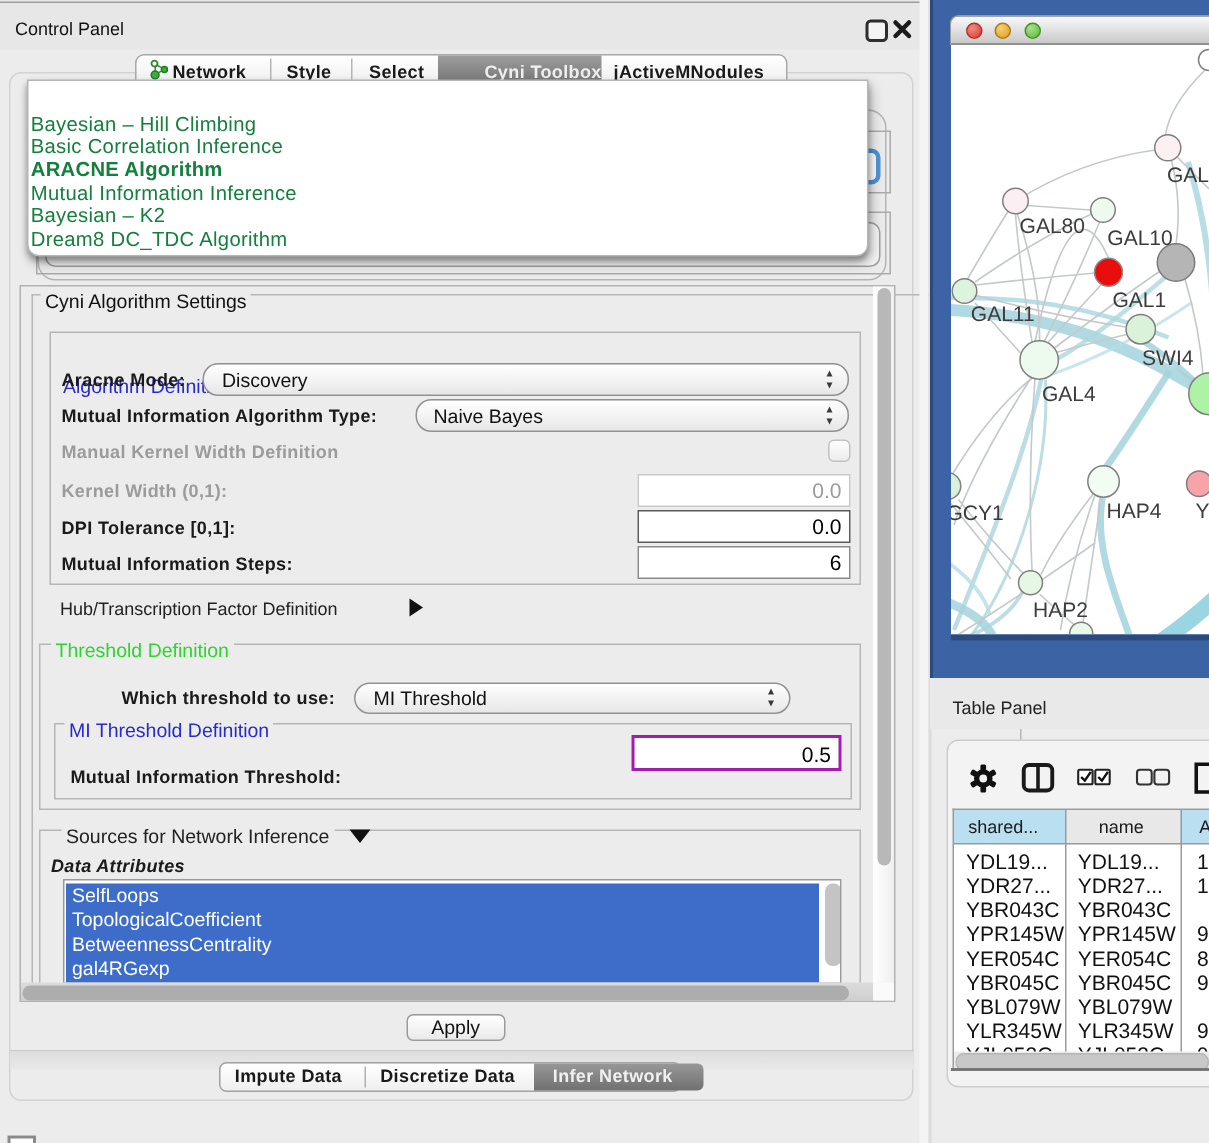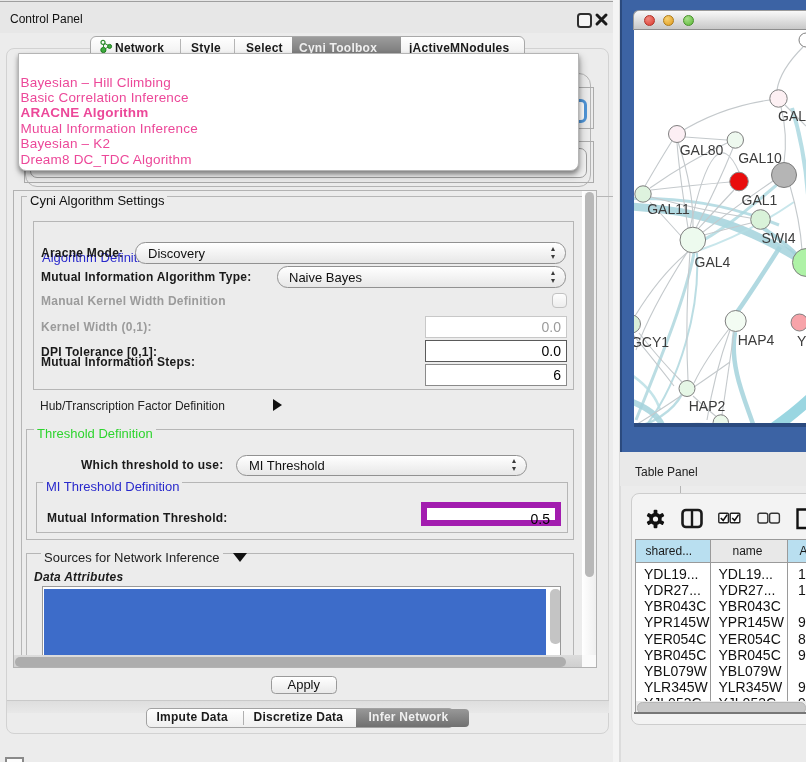--- a/index.html
+++ b/index.html
@@ -36,21 +36,21 @@
   <div class="ab" style="left:143px;top:2px;width:1px;height:16px;background:#b5b5b5;"></div>
   <svg class="ab" style="left:9px;top:2px;" width="13" height="15">
       <circle cx="3" cy="3.4" r="2" fill="#fff" stroke="#2c8a2c" stroke-width="1.2"></circle>
       <circle cx="3.4" cy="11" r="2.6" fill="#3fae3f" stroke="#1d7a1d" stroke-width="1"></circle>
       <circle cx="9.6" cy="7.4" r="2" fill="#3fae3f" stroke="#1d7a1d" stroke-width="1"></circle>
       <path d="M3.6 5.4 L3.4 8.4 M5 9.8 L8 8.2 M4.6 4.4 L8 6.2" stroke="#2c8a2c" stroke-width="1"></path>
     </svg>
   <div class="lbl bold" style="left:24px;top:4px;">Network</div>
   <div class="lbl bold" style="left:100px;top:4px;">Style</div>
   <div class="lbl bold" style="left:155px;top:4px;">Select</div>
-  <div class="lbl bold" style="left:208px;top:4px;color:#efefef;">Cyni Toolbox</div>
+  <div class="lbl bold" style="left:232px;top:4px;color:#efefef;">Cyni Toolbox</div>
   <div class="lbl bold" style="left:318px;top:4px;">jActiveMNodules</div>
 </div>
 
 <div class="ab" style="left:25px;top:73px;width:566px;height:114px;border:1px solid #b4b4b4;border-radius:12px;box-sizing:border-box;"></div>
 <div class="ab" style="left:24px;top:87px;width:570px;height:42px;border:1px solid #ababab;box-sizing:border-box;"></div>
 <div class="ab" style="left:570px;top:99px;width:17px;height:24px;border:3px solid #4f94d6;border-radius:6px;background:#fff;box-sizing:border-box;"></div>
 <div class="ab" style="left:24px;top:141px;width:570px;height:42px;border:1px solid #ababab;box-sizing:border-box;"></div>
 <div class="ab" style="left:30px;top:148px;width:557px;height:30px;border:1px solid #9f9f9f;border-radius:7px;background:#f4f4f4;box-sizing:border-box;"></div>
 
 <div class="ab" style="left:13px;top:190px;width:584px;height:478px;border:1px solid #b2b2b2;background:#ececec;box-sizing:border-box;"></div>
@@ -71,47 +71,48 @@
 <div class="combo" style="left:277px;top:266px;width:289px;height:22px;">
     <span class="ctxt" style="left:11px;">Naive Bayes</span>
     <span class="arr"></span>
   </div>
 <div class="lbl bold" style="left:41px;top:294px;color:#9b9b9b;">Manual Kernel Width Definition</div>
 <div class="ab" style="left:552px;top:293px;width:15px;height:15px;border:1px solid #c2c2c2;border-radius:4px;background:linear-gradient(#fdfdfd,#ededed);box-sizing:border-box;"></div>
 <div class="lbl bold" style="left:41px;top:320px;color:#9b9b9b;">Kernel Width (0,1):</div>
 <div class="tfield" style="left:425px;top:316px;width:142px;height:22px;border:1px solid #c8c8c8;color:#9b9b9b;line-height:21px;">0.0</div>
 <div class="lbl bold" style="left:41px;top:345px;">DPI Tolerance [0,1]:</div>
 <div class="tfield" style="left:425px;top:340px;width:142px;height:22px;border:1px solid #5a5a5a;line-height:21px;">0.0</div>
-<div class="lbl bold" style="left:41px;top:355px;text-align:right;">Mutual Information Steps:</div>
+<div class="lbl bold" style="left:41px;top:369px;text-align:right;">Mutual Information Steps:</div>
 <div class="tfield" style="left:425px;top:364px;width:142px;height:22px;border:1px solid #8a8a8a;line-height:21px;">6</div>
 
 <div class="lbl" style="left:40px;top:399px;color:#222;">Hub/Transcription Factor Definition</div>
 <div class="ab" style="left:273px;top:399px;width:0;height:0;border-top:6.5px solid transparent;border-bottom:6.5px solid transparent;border-left:9px solid #111;"></div>
 
 <div class="group" style="left:26px;top:429px;width:548px;height:111px;">
   <div class="gtitle" style="left:7px;color:#2ed42e;">Threshold Definition</div>
 </div>
 <div class="lbl bold" style="left:81px;top:458px;">Which threshold to use:</div>
 <div class="combo" style="left:236px;top:454.5px;width:291px;height:21px;">
     <span class="ctxt">MI Threshold</span>
     <span class="arr"></span>
   </div>
 <div class="group" style="left:36px;top:482px;width:532px;height:51px;">
   <div class="gtitle" style="left:6px;color:#2929cc;">MI Threshold Definition</div>
 </div>
 <div class="lbl bold" style="left:47px;top:511px;">Mutual Information Threshold:</div>
-<div class="tfield" style="left:421px;top:502px;width:140px;height:24px;border:6px solid #a21caf;line-height:23px;">0.5</div>
+<div class="tfield" style="left:421px;top:490px;width:140px;height:24px;border:2px solid #a21caf;line-height:23px;">0.5</div>
 
 <div class="group" style="left:26px;top:553px;width:548px;height:108px;">
   <div class="gtitle" style="left:14px;color:#222;">Sources for Network Inference</div>
 </div>
 <div class="ab" style="left:233px;top:553px;width:0;height:0;border-left:7px solid transparent;border-right:7px solid transparent;border-top:9px solid #111;"></div>
 <div class="lbl bold" style="left:34px;top:570px;font-style:italic;">Data Attributes</div>
 <div class="ab" style="left:42px;top:586px;width:519px;height:70px;border:1px solid #999;background:#fff;box-sizing:border-box;overflow:hidden;">
   <div class="ab" style="left:0.5px;top:1.5px;width:502px;height:67px;background:#3d6cc9;"></div>
+  <div class="ab" style="left:5px;top:2px;font-size:13px;color:#fff;line-height:16.4px;">SelfLoops<br>TopologicalCoefficient<br>BetweennessCentrality<br>gal4RGexp</div>
   <div class="ab" style="left:507px;top:2px;width:11px;height:55px;border-radius:5px;background:#c4c4c4;"></div>
 </div>
 
 <div class="ab" style="left:14px;top:655px;width:568px;height:12px;background:linear-gradient(#dcdcdc,#cfcfcf);"></div>
 <div class="ab" style="left:15px;top:656.5px;width:551px;height:10px;border-radius:5px;background:#adadad;"></div>
 <div class="ab" style="left:582px;top:655px;width:14px;height:12px;background:#fafafa;"></div>
 <div class="ab" style="left:582px;top:191px;width:14px;height:464px;background:linear-gradient(to right,#ffffff,#efefef);"></div>
 <div class="ab" style="left:584.5px;top:192px;width:9px;height:385px;border-radius:4.5px;background:#b8b8b8;"></div>
 
 <div class="ab" style="left:270.5px;top:675.5px;width:66.5px;height:18.5px;border:1px solid #9a9a9a;border-radius:4.5px;background:linear-gradient(#ffffff,#e9e9e9);box-sizing:border-box;text-align:center;font-size:13px;color:#111;line-height:16.5px;">Apply</div>
@@ -120,21 +121,21 @@
 <div class="ab" id="bottabs" style="left:145.5px;top:707.5px;width:308px;height:20px;border:1px solid #a2a2a2;border-radius:5px;background:linear-gradient(#ffffff,#efefef);box-sizing:border-box;">
   <div class="ab" style="left:209px;top:0;width:113.5px;height:18px;background:linear-gradient(#989898,#707070);border-radius:0 4px 4px 0;"></div>
   <div class="ab" style="left:96.5px;top:2px;width:1px;height:14px;background:#b0b0b0;"></div>
   <div class="lbl bold" style="left:10px;top:1px;">Impute Data</div>
   <div class="lbl bold" style="left:107px;top:1px;">Discretize Data</div>
   <div class="lbl bold" style="left:222px;top:1px;color:#f0f0f0;">Infer Network</div>
 </div>
 <div class="ab" style="left:5px;top:757px;width:19px;height:12px;border:2px solid #8a8a8a;background:#fdfdfd;box-sizing:border-box;"></div>
 
 <div class="ab" style="left:18px;top:53px;width:561px;height:118px;background:#fff;border:1px solid #b5b5b5;border-radius:0 0 8px 8px;box-shadow:0 3px 4px rgba(0,0,0,0.35),2px 5px 9px rgba(0,0,0,0.2);box-sizing:border-box;">
-  <div class="lbl" style="left:1.5px;top:20.5px;line-height:15.4px;color:#ec4899;font-size:13.5px;letter-spacing:0.2px;">Bayesian – Hill Climbing<br>Basic Correlation Inference<br><b>ARACNE Algorithm</b><br>Mutual Information Inference<br>Bayesian – K2<br>Dream8 DC_TDC Algorithm</div>
+  <div class="lbl" style="left:1.5px;top:20.5px;line-height:15.4px;color:#15803d;font-size:13.5px;letter-spacing:0.2px;">Bayesian – Hill Climbing<br>Basic Correlation Inference<br><b>ARACNE Algorithm</b><br>Mutual Information Inference<br>Bayesian – K2<br>Dream8 DC_TDC Algorithm</div>
 </div>
 
 <div class="ab" style="left:613px;top:0;width:5.5px;height:762px;background:#f4f4f4;"></div>
 <div class="ab" style="left:618.5px;top:0;width:2px;height:762px;background:#dcdcdc;"></div>
 <div class="ab" style="left:620px;top:0;width:186px;height:452px;background:#3c63a4;"></div>
 <div class="ab" style="left:620px;top:0;width:2px;height:452px;background:#2b4a7e;"></div>
 
 <div class="ab" style="left:633px;top:10px;width:173px;height:20px;border-radius:6px 0 0 0;background:linear-gradient(#f9f9f9,#c8c8c8);border-top:1px solid #9a9a9a;border-left:1px solid #9a9a9a;border-bottom:1px solid #8e8e8e;box-sizing:border-box;"></div>
 <div class="ab" style="left:643.5px;top:15px;width:11px;height:11px;border-radius:50%;background:radial-gradient(circle at 35% 30%,#f08a80,#dc3a30);border:1px solid #b03228;box-sizing:border-box;"></div>
 <div class="ab" style="left:663px;top:15px;width:11px;height:11px;border-radius:50%;background:radial-gradient(circle at 35% 30%,#f7d070,#e09c20);border:1px solid #ad7b18;box-sizing:border-box;"></div>

